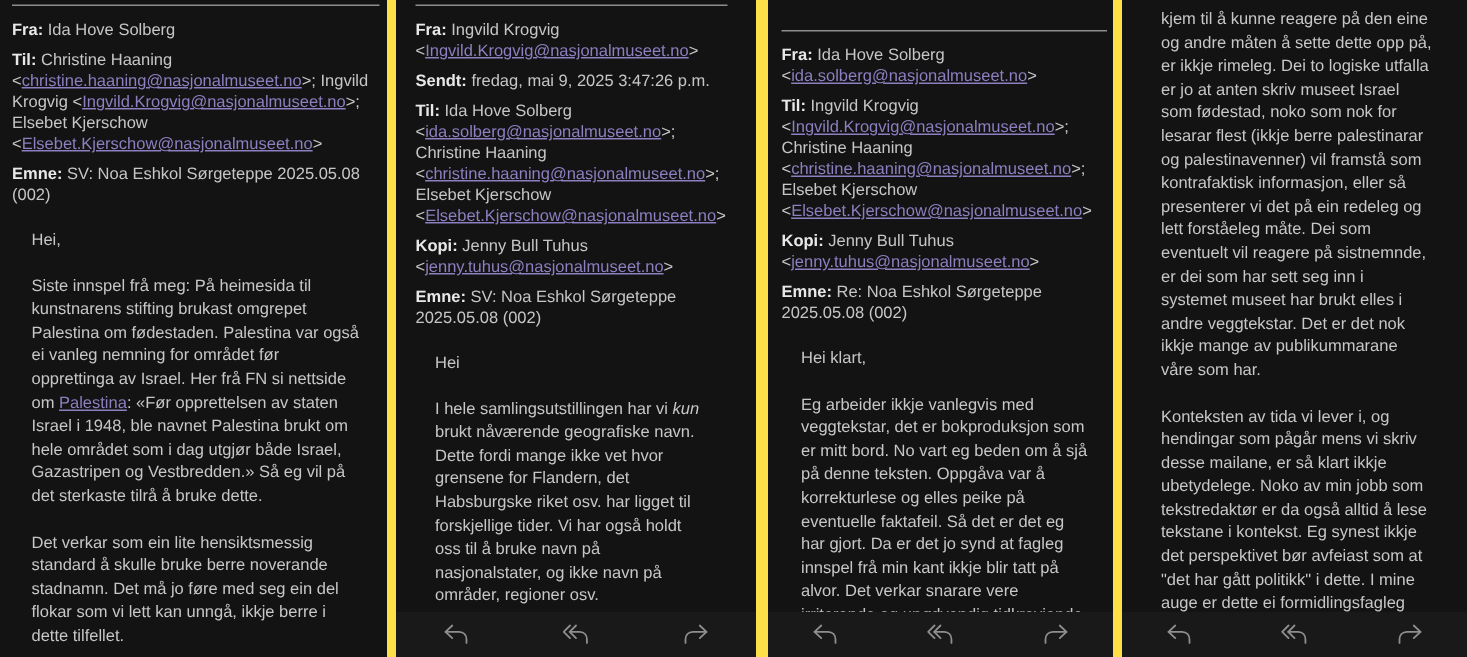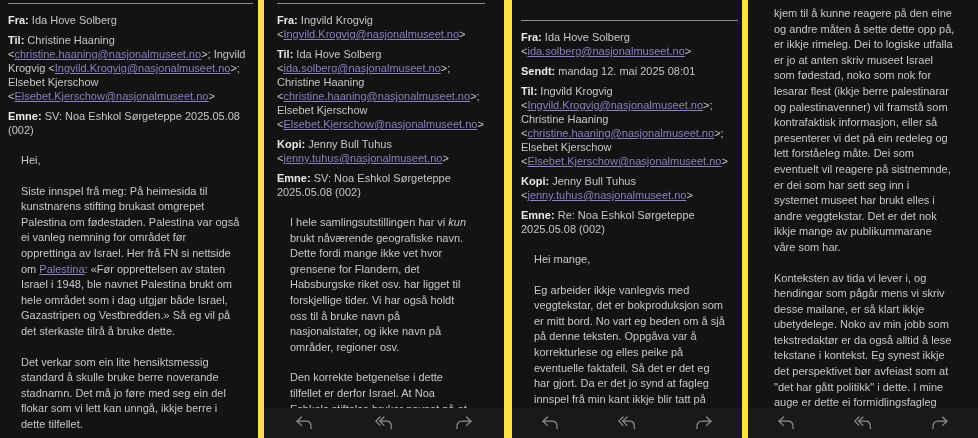--- a/index.html
+++ b/index.html
@@ -44,25 +44,27 @@
         <p><span>Det verkar som ein lite hensiktsmessig standard å skulle bruke berre noverande stadnamn. Det må jo føre med seg ein del flokar som vi lett kan unngå, ikkje berre i dette tilfellet.</span></p>
         <p><span>God helg,</span><br></p>
       </div>
 
   </section>
 
   <section class="panel p1">
     <div class="topline"></div>
     <div class="hdr">
         <p class="hrow"><b>Fra:</b><span> Ingvild Krogvig &lt;</span><a class="lnk" href="#">Ingvild.Krogvig@nasjonalmuseet.no</a><span>&gt;</span></p>
+        <p class="hrow"><b>Sendt:</b><span> fredag, mai 9, 2025 3:47:26 p.m.</span></p>
         <p class="hrow"><b>Til:</b><span> Ida Hove Solberg &lt;</span><a class="lnk" href="#">ida.solberg@nasjonalmuseet.no</a><span>&gt;; Christine Haaning &lt;</span><a class="lnk" href="#">christine.haaning@nasjonalmuseet.no</a><span>&gt;; Elsebet Kjerschow &lt;</span><a class="lnk" href="#">Elsebet.Kjerschow@nasjonalmuseet.no</a><span>&gt;</span></p>
         <p class="hrow"><b>Kopi:</b><span> Jenny Bull Tuhus &lt;</span><a class="lnk" href="#">jenny.tuhus@nasjonalmuseet.no</a><span>&gt;</span></p>
         <p class="hrow"><b>Emne:</b><span> SV: Noa Eshkol Sørgeteppe 2025.05.08 (002)</span></p>
       </div>
     <div class="bod">
+        <p><span>Hei</span></p>
         <p><span>I hele samlingsutstillingen har vi </span><i>kun</i><span> brukt nåværende geografiske navn. Dette fordi mange ikke vet hvor grensene for Flandern, det Habsburgske riket osv. har ligget til forskjellige tider. Vi har også holdt oss til å bruke navn på nasjonalstater, og ikke navn på områder, regioner osv.</span></p>
         <p><span>Den korrekte betgenelse i dette tilfellet er derfor Israel. At Noa Eshkols stiftelse bruker navnet på et </span><i>område</i><span> – Palestina – fremfor staten dette område lå i – det Ottomanske riket – bør ikke endre noe på museets innarbeidede praksis.</span></p>
       </div>
     <div class="toolbar">
       <button class="tbtn" title="">
         <svg width="18" height="14" viewBox="0 0 18 14" fill="none" stroke="currentColor" stroke-width="1.2" stroke-linecap="round" stroke-linejoin="round">
           <path d="M6.5 1 L2 5.2 L6.5 9.4"></path>
             <path d="M2 5.2 H11 C14.3 5.2 16 7.4 16 10.4 V12.6"></path>
         </svg>
       </button>
@@ -79,27 +81,26 @@
             <path d="M16 5.2 H7 C3.7 5.2 2 7.4 2 10.4 V12.6"></path>
         </svg>
       </button>
     </div>
   </section>
 
   <section class="panel p2">
     <div class="topline"></div>
     <div class="hdr">
         <p class="hrow"><b>Fra:</b><span> Ida Hove Solberg &lt;</span><a class="lnk" href="#">ida.solberg@nasjonalmuseet.no</a><span>&gt;</span></p>
-        <p class="hrow"><b>Sendt:</b><span> mandag 12. mai 2025 08:01</span></p>
         <p class="hrow"><b>Til:</b><span> Ingvild Krogvig &lt;</span><a class="lnk" href="#">Ingvild.Krogvig@nasjonalmuseet.no</a><span>&gt;; Christine Haaning &lt;</span><a class="lnk" href="#">christine.haaning@nasjonalmuseet.no</a><span>&gt;; Elsebet Kjerschow &lt;</span><a class="lnk" href="#">Elsebet.Kjerschow@nasjonalmuseet.no</a><span>&gt;</span></p>
         <p class="hrow"><b>Kopi:</b><span> Jenny Bull Tuhus &lt;</span><a class="lnk" href="#">jenny.tuhus@nasjonalmuseet.no</a><span>&gt;</span></p>
         <p class="hrow"><b>Emne:</b><span> Re: Noa Eshkol Sørgeteppe 2025.05.08 (002)</span></p>
       </div>
     <div class="bod">
-        <p><span>Hei mange,</span></p>
+        <p><span>Hei klart,</span></p>
         <p><span>Eg arbeider ikkje vanlegvis med veggtekstar, det er bokproduksjon som er mitt bord. No vart eg beden om å sjå på denne teksten. Oppgåva var å korrekturlese og elles peike på eventuelle faktafeil. Så det er det eg har gjort. Da er det jo synd at fagleg innspel frå min kant ikkje blir tatt på alvor. Det verkar snarare vere irriterande og unødvendig tidkrevjande at eg følger opp dette. Det var ein respons på å bidra utanfor mine vanlege arbeidsoppgåver eg ikkje var budd på.</span></p>
       </div>
     <div class="toolbar">
       <button class="tbtn" title="">
         <svg width="18" height="14" viewBox="0 0 18 14" fill="none" stroke="currentColor" stroke-width="1.2" stroke-linecap="round" stroke-linejoin="round">
           <path d="M6.5 1 L2 5.2 L6.5 9.4"></path>
             <path d="M2 5.2 H11 C14.3 5.2 16 7.4 16 10.4 V12.6"></path>
         </svg>
       </button>
       <button class="tbtn" title="">

